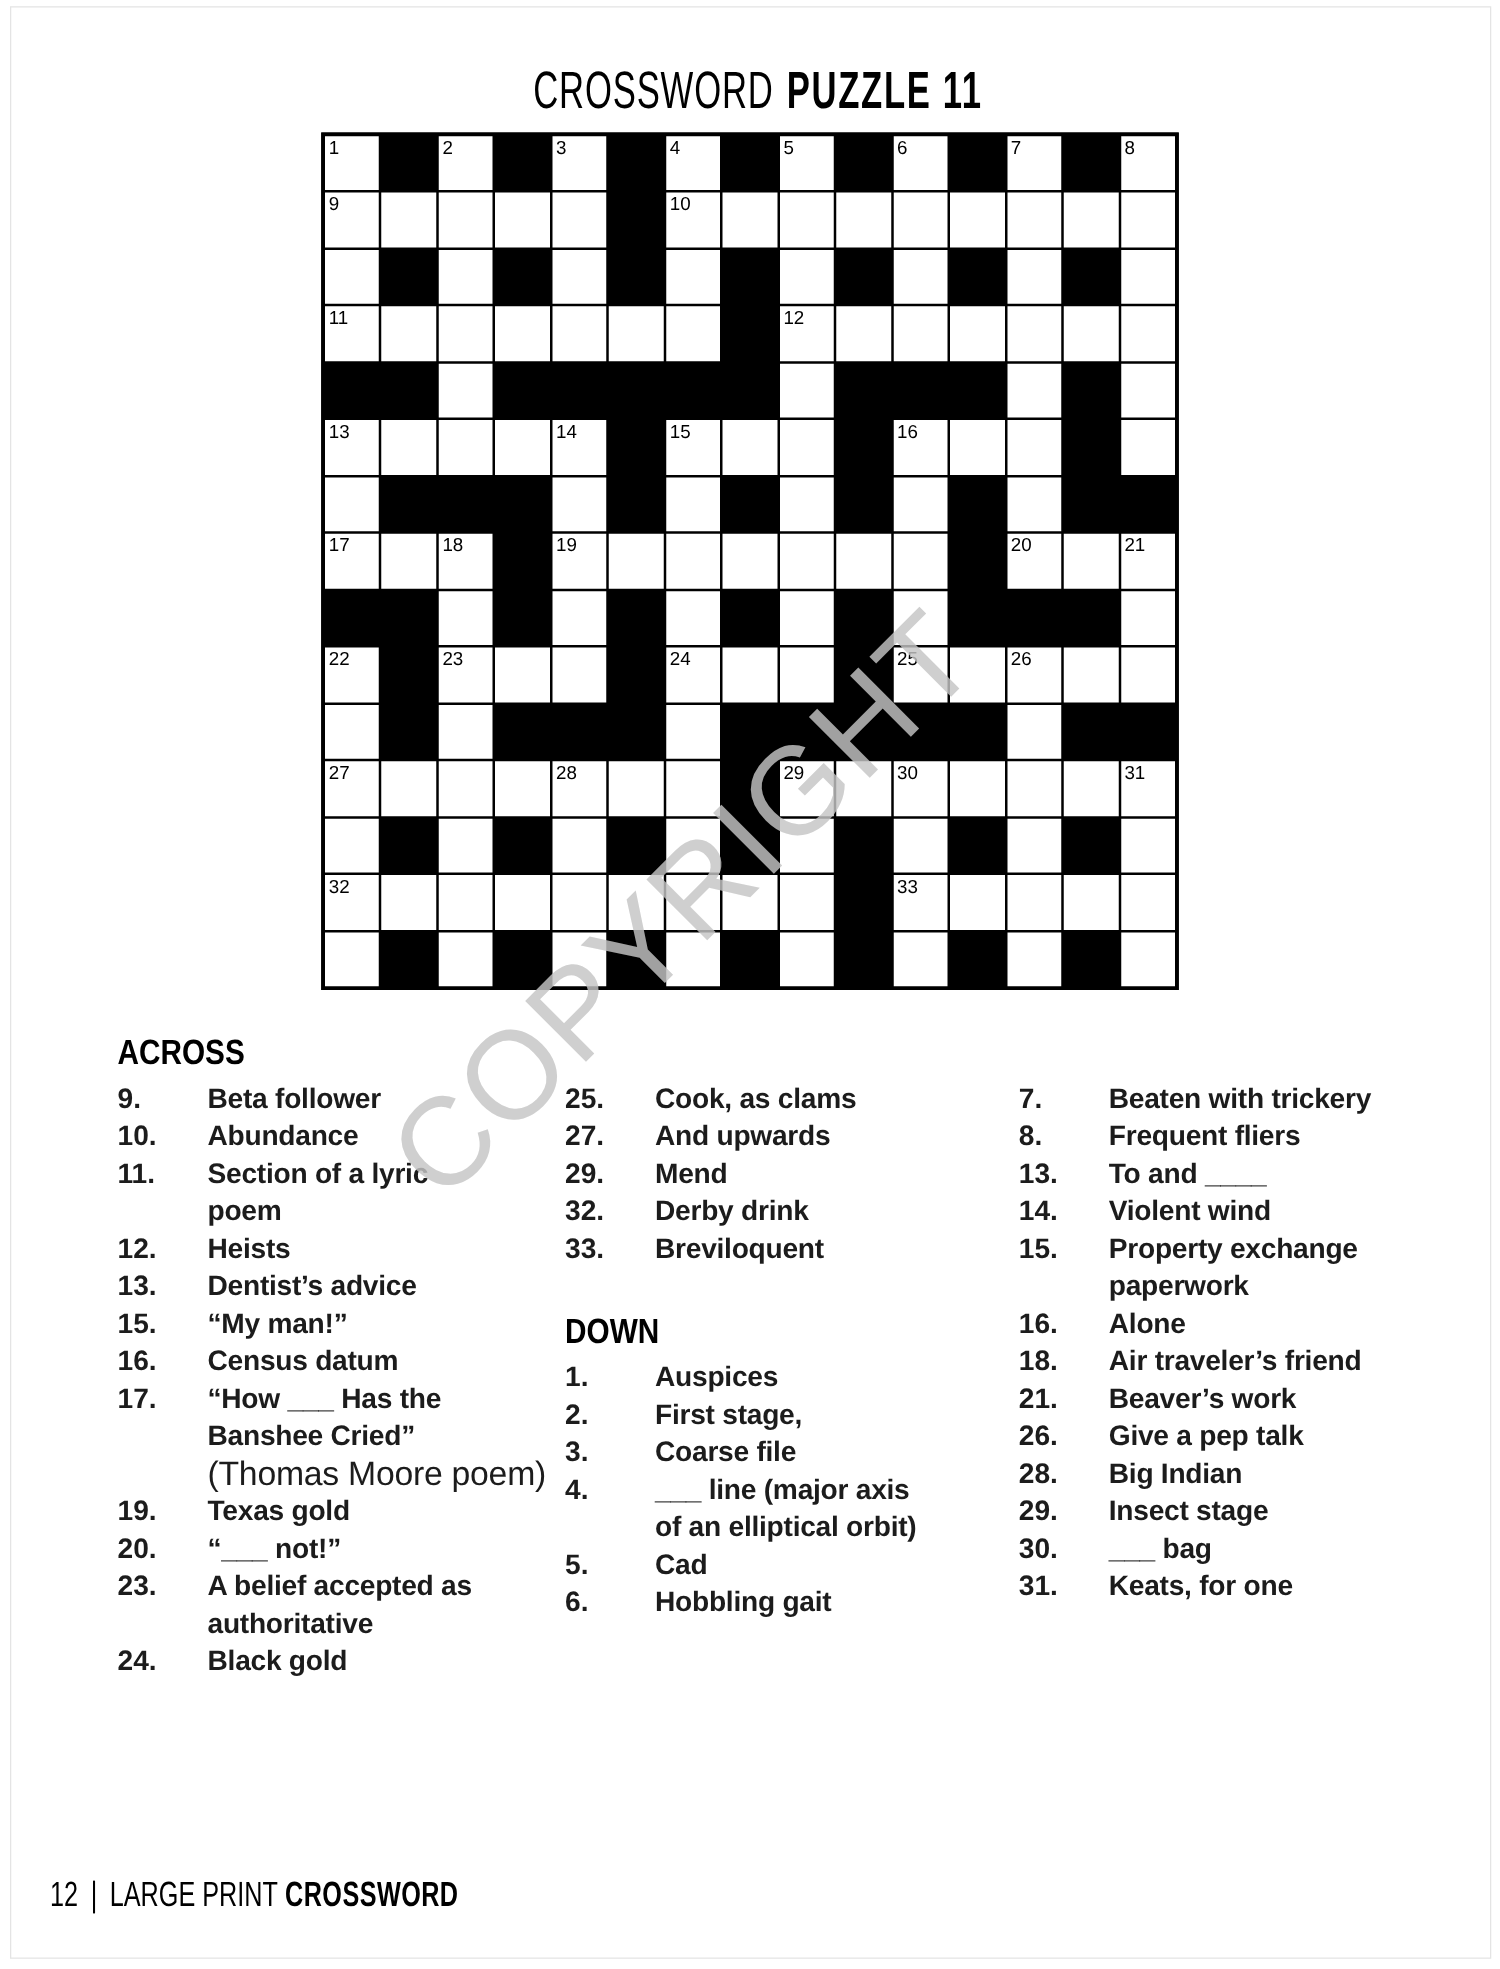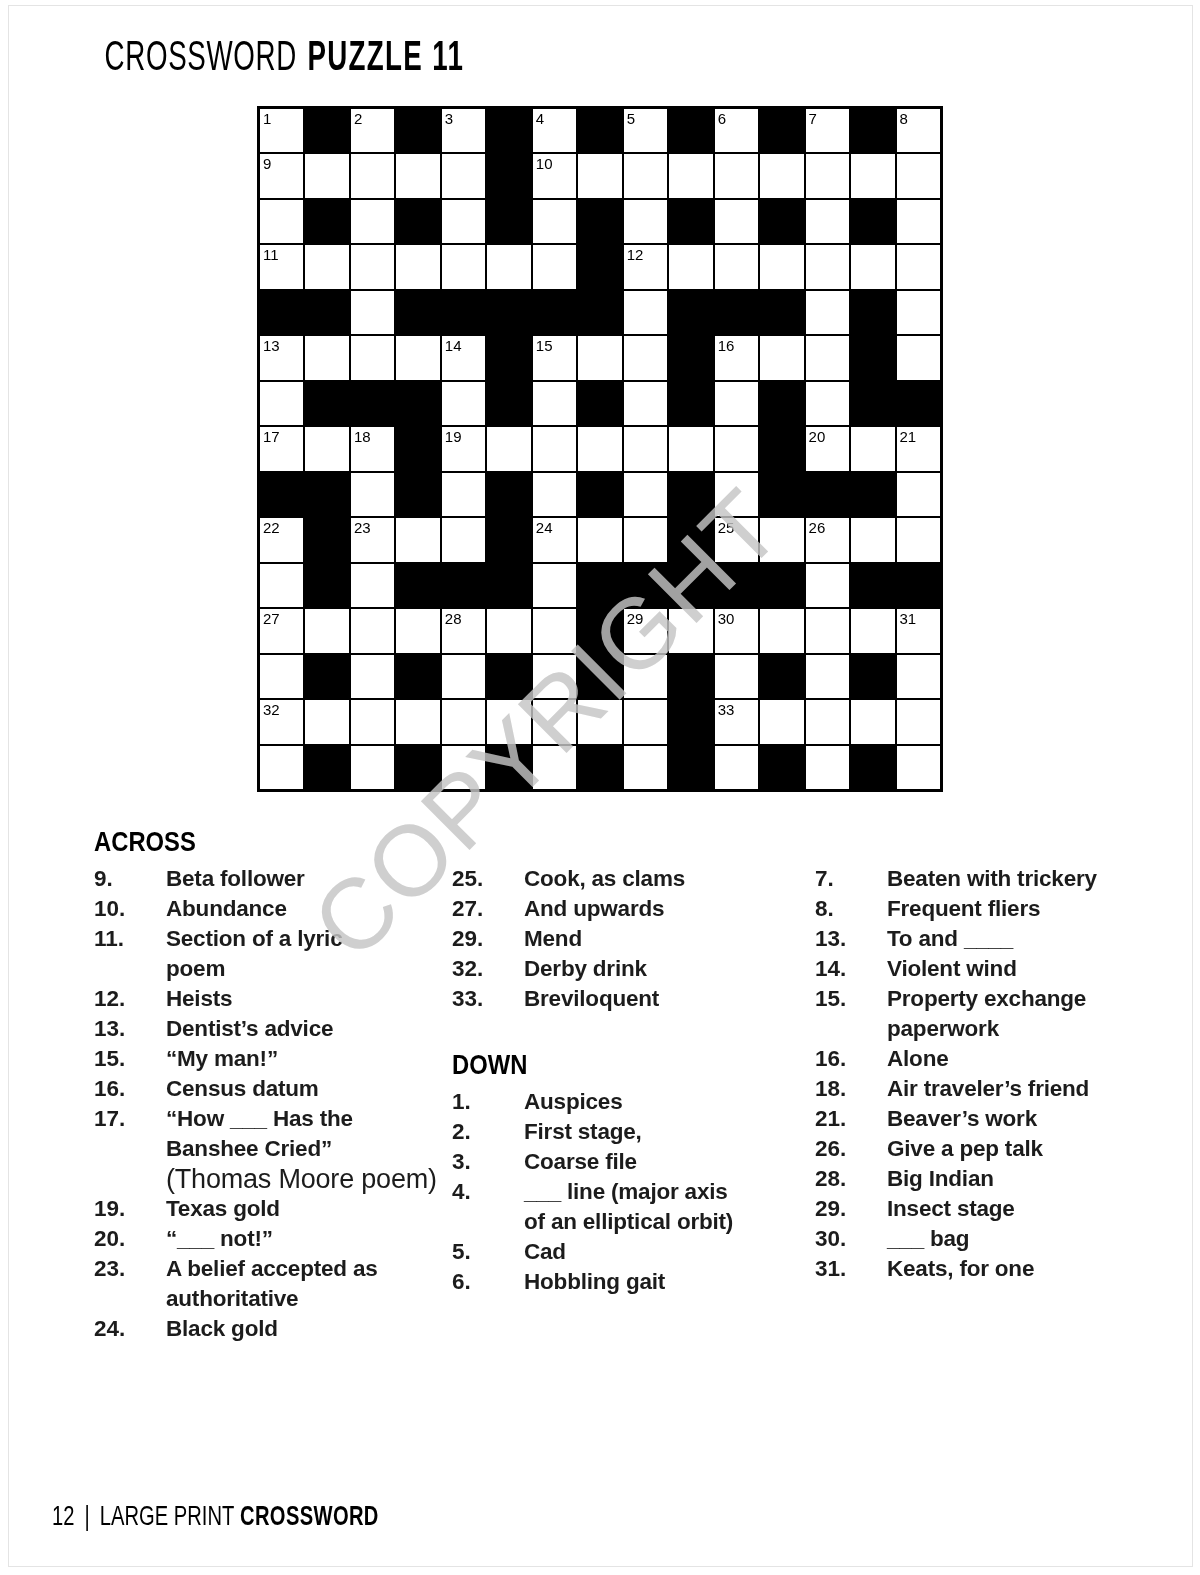--- a/index.html
+++ b/index.html
@@ -5,21 +5,21 @@
   html,body{margin:0;padding:0;}
   body{
     width:1200px;height:1575px;position:relative;background:#ffffff;
     font-family:"Liberation Sans", sans-serif;color:#1c1c1c;overflow:hidden;
   }
   .page-edge{
     position:absolute;left:8px;top:5px;width:1183px;height:1560px;
     border:1px solid #e4e4e4;pointer-events:none;
   }
   
-  .title{position:absolute;left:12px;right:0;top:32px;margin:0;text-align:left;font-weight:normal;}
+  .title{position:absolute;left:12px;right:0;top:32px;margin:16px;text-align:center;font-weight:normal;}
   .title-inner{display:inline-block;transform:scaleX(0.66);transform-origin:50% 50%;white-space:nowrap;
     font-size:42px;letter-spacing:1px;color:#000;}
   .title-regular{font-weight:500;margin-right:16px;}
   .title-bold{font-weight:900;letter-spacing:2px;}
   
   .grid{
     position:absolute;left:257px;top:106px;width:680px;height:680px;
     border:3px solid #000;background:#000;
     display:grid;grid-template-columns:repeat(15,1fr);grid-template-rows:repeat(15,1fr);gap:2px;
   }
@@ -47,21 +47,21 @@
   .clue-header{
     font-size:28px;line-height:32px;font-weight:700;color:#000;
     transform:scaleX(0.85);transform-origin:0 50%;margin-bottom:6px;white-space:nowrap;
   }
   .clue{display:flex;}
   .cnum{flex:none;width:72px;font-size:22.5px;line-height:30px;font-weight:700;}
   .ctext{flex:1;}
   .clue-line{font-size:22.5px;line-height:30px;font-weight:700;white-space:nowrap;letter-spacing:-0.2px;}
   .clue-line.light{font-weight:400;font-size:27px;}
   
-  .footer{position:absolute;left:52px;top:1500px;white-space:nowrap;}
+  .footer{position:absolute;left:40px;top:1500px;white-space:nowrap;}
   .footer-inner{display:inline-block;transform:scaleX(0.72);transform-origin:0 50%;
     font-size:28px;color:#000;font-weight:400;}
   .footer-sep{margin:0 14px;font-weight:400;}
   .footer-bold{font-weight:900;margin-left:8px;letter-spacing:0.5px;}
 </style>
 </head>
 <body>
 
 <div class="page-edge"></div>
 

